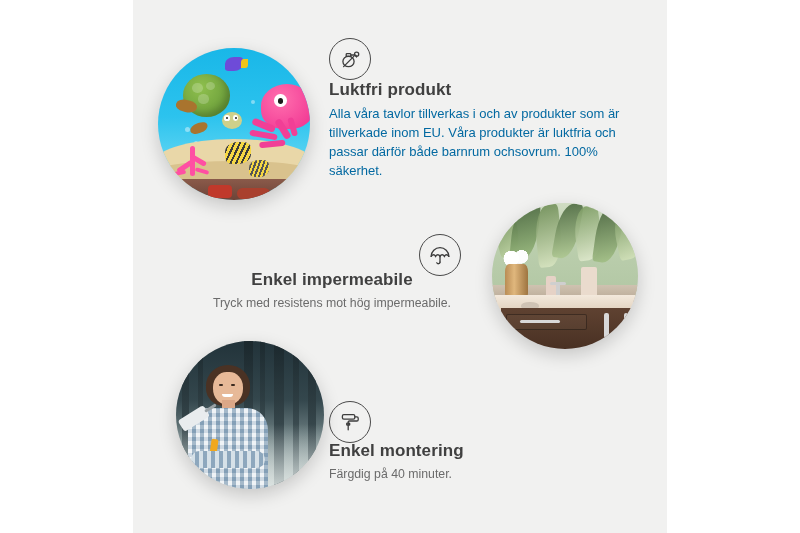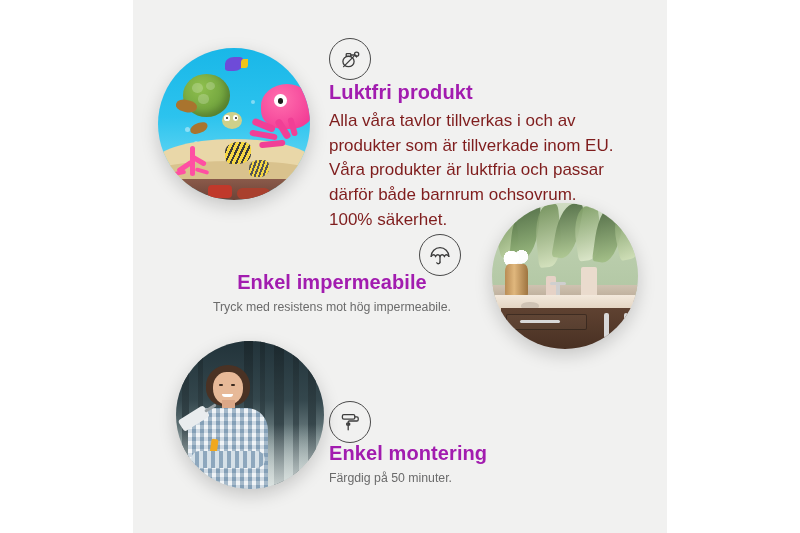--- a/index.html
+++ b/index.html
@@ -28,25 +28,25 @@
     position:absolute;width:42px;height:42px;border-radius:50%;
     border:1.4px solid #4a4a4a;
     display:flex;align-items:center;justify-content:center;
     box-sizing:border-box;
   }
   .icon-circle svg{display:block;}
 
   
   .feature{position:absolute;}
   .f-title{
-    font-size:20px;font-weight:bold;color:#a21caf;
+    font-size:17px;font-weight:bold;color:#404040;
     letter-spacing:.1px;margin:0 0 5px 0;line-height:1.2;
   }
   .f-body{
-    font-size:17px;color:#7f1d1d;line-height:1.45;margin:0;
+    font-size:13px;color:#0369a1;line-height:1.45;margin:0;
   }
   .f-sub{
     font-size:12.3px;color:#6b6b6b;line-height:1.45;margin:0;
   }
   .center{text-align:center;}
 
   
   #photo-sea{left:158px;top:48px;width:152px;height:152px;}
   .sea-water{position:absolute;inset:0;
     background:linear-gradient(#19b7e8 0%,#2cc3ee 45%,#56d2f2 70%,#8fe0f3 100%);}
@@ -294,15 +294,15 @@
     <svg width="26" height="26" viewBox="0 0 26 26" fill="none" stroke="#3d3d3d" stroke-width="1.3" stroke-linecap="round">
       <rect x="5.4" y="5.6" width="12.4" height="4.6" rx="1.4"></rect>
       <path d="M17.8 7.9 h2.1 a1.3 1.3 0 0 1 1.3 1.3 v1.5 a1.3 1.3 0 0 1 -1.3 1.3 H12.3 a1.1 1.1 0 0 0 -1.1 1.1 v1.5"></path>
       <path d="M11.2 14.7 V20.8"></path>
       <rect x="9.7" y="14.2" width="3" height="1.8" rx="0.6"></rect>
     </svg>
   </div>
 
   <div class="feature" style="left:329px;top:441px;width:290px;">
     <p class="f-title">Enkel montering</p>
-    <p class="f-sub">Färgdig på 50 minuter.</p>
+    <p class="f-sub">Färgdig på 40 minuter.</p>
   </div>
 </div>
 
 </body></html>

